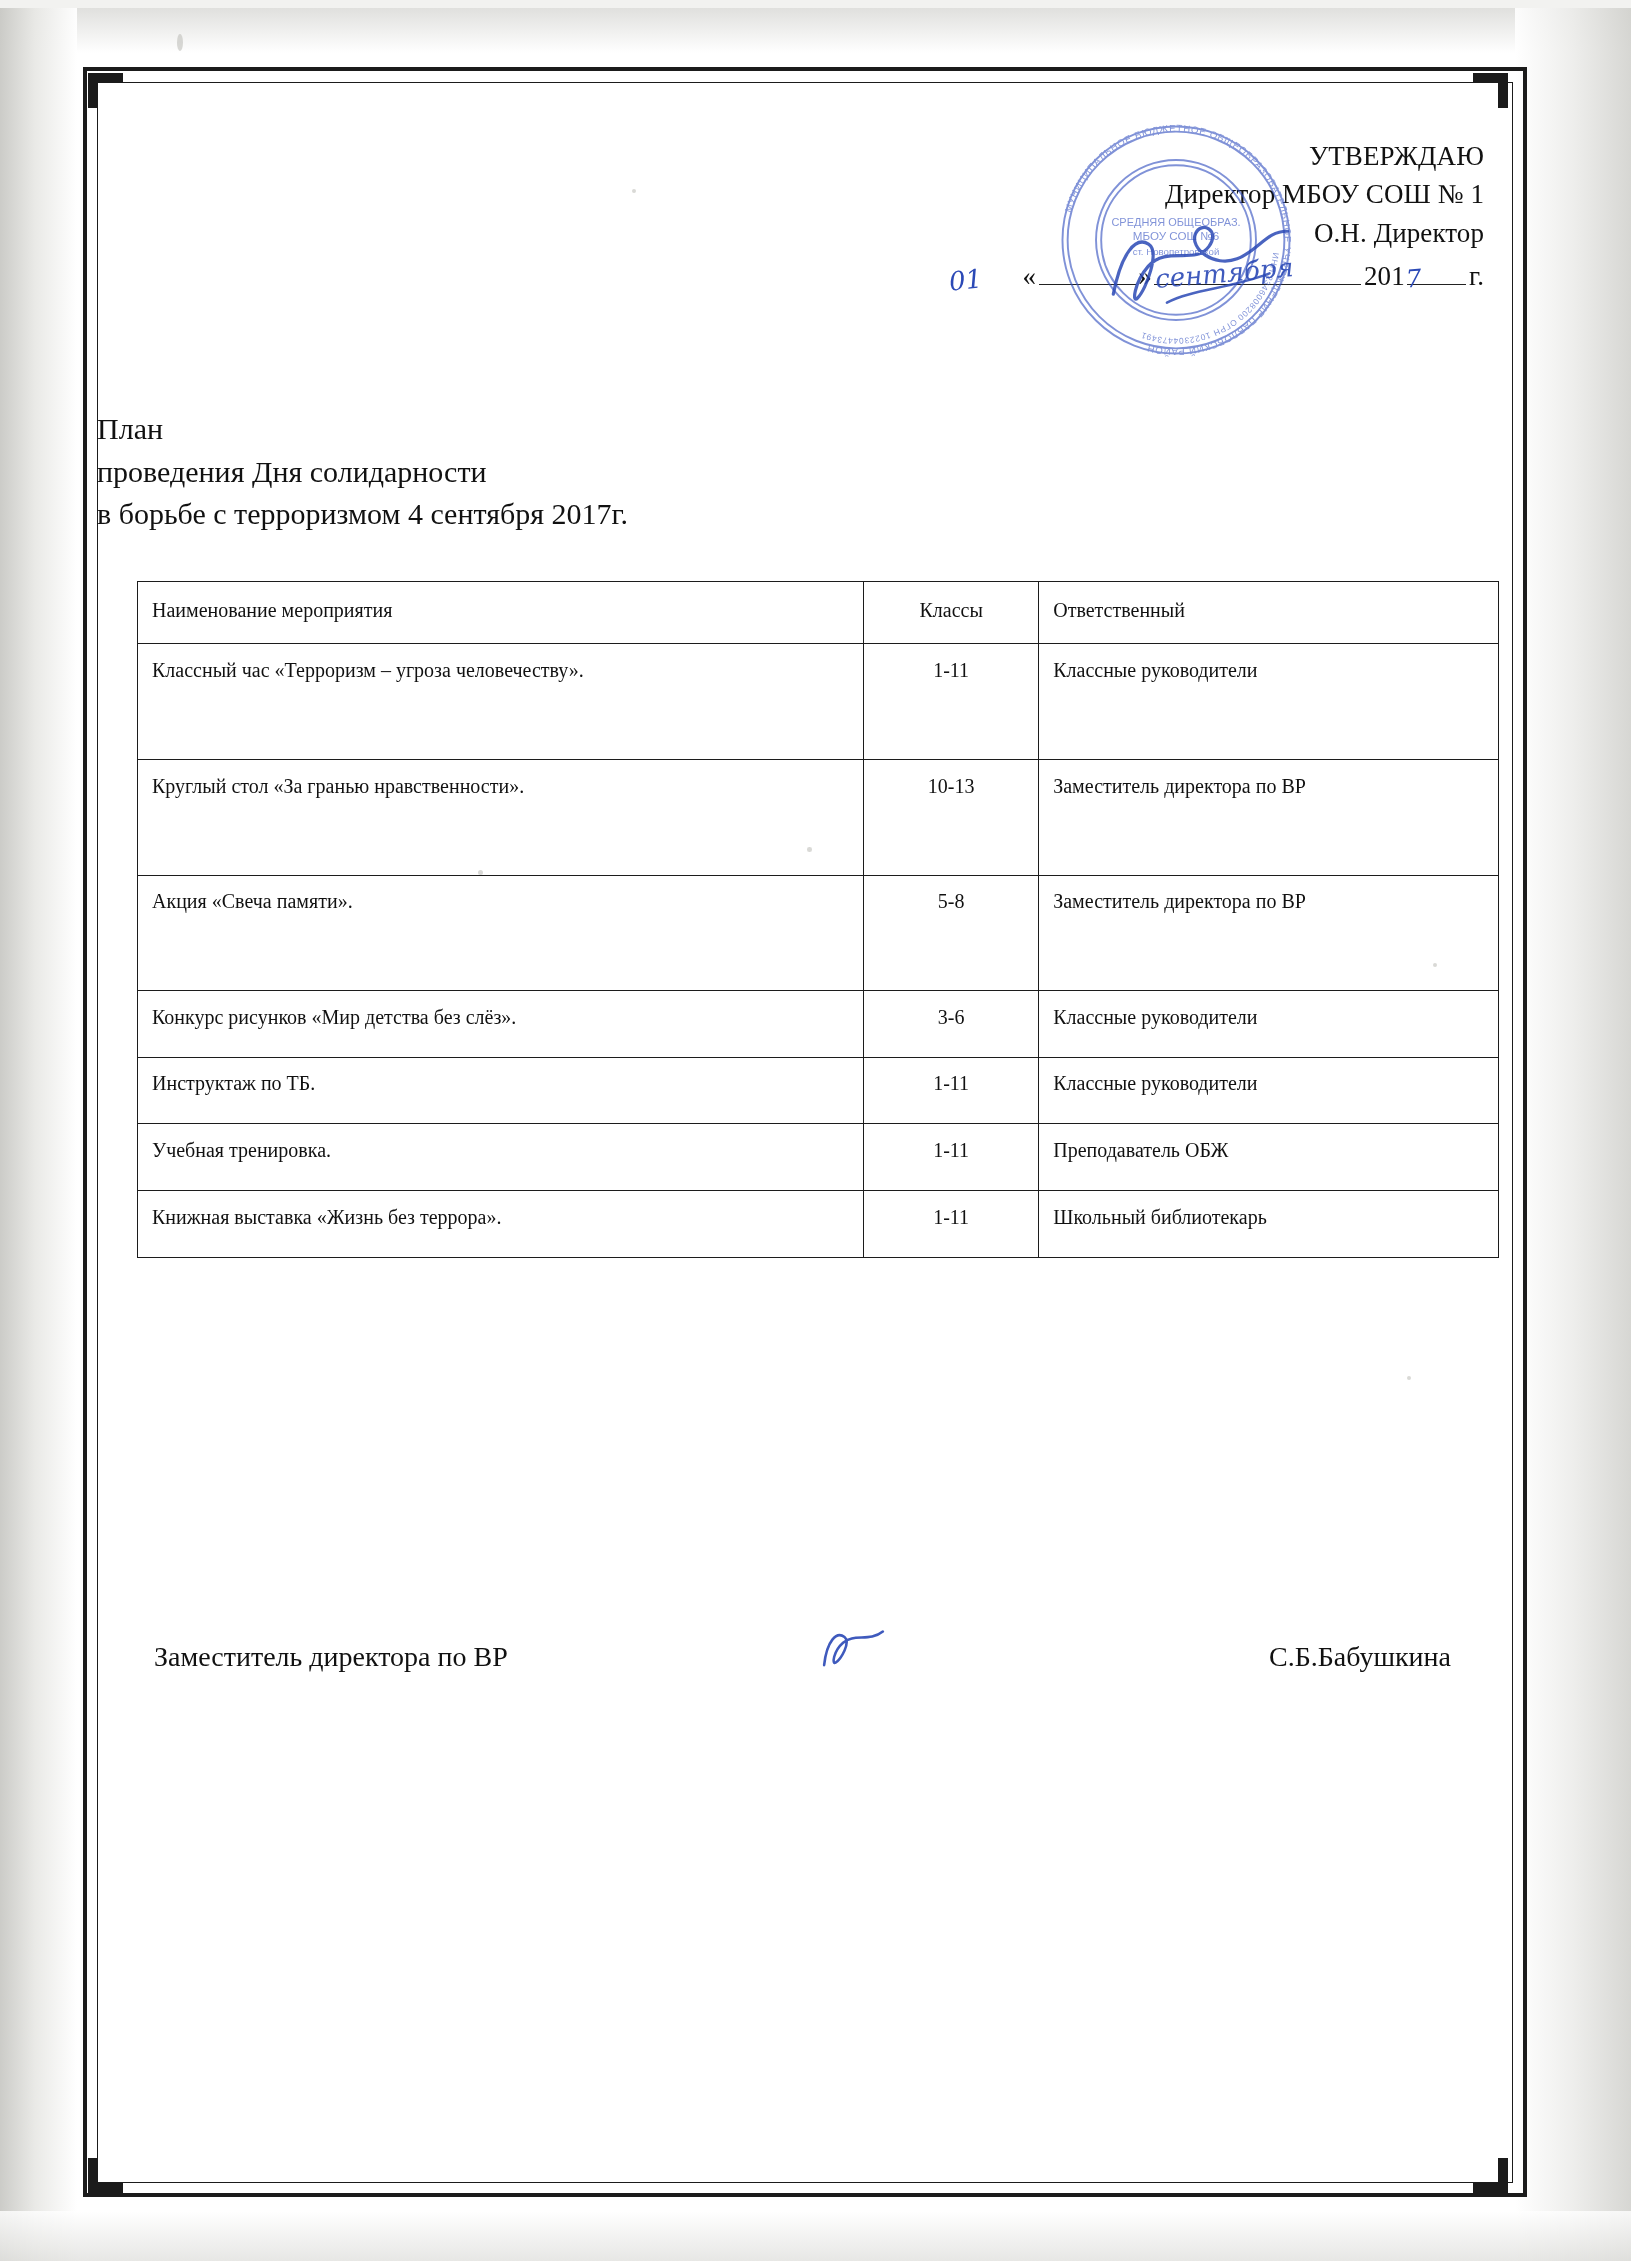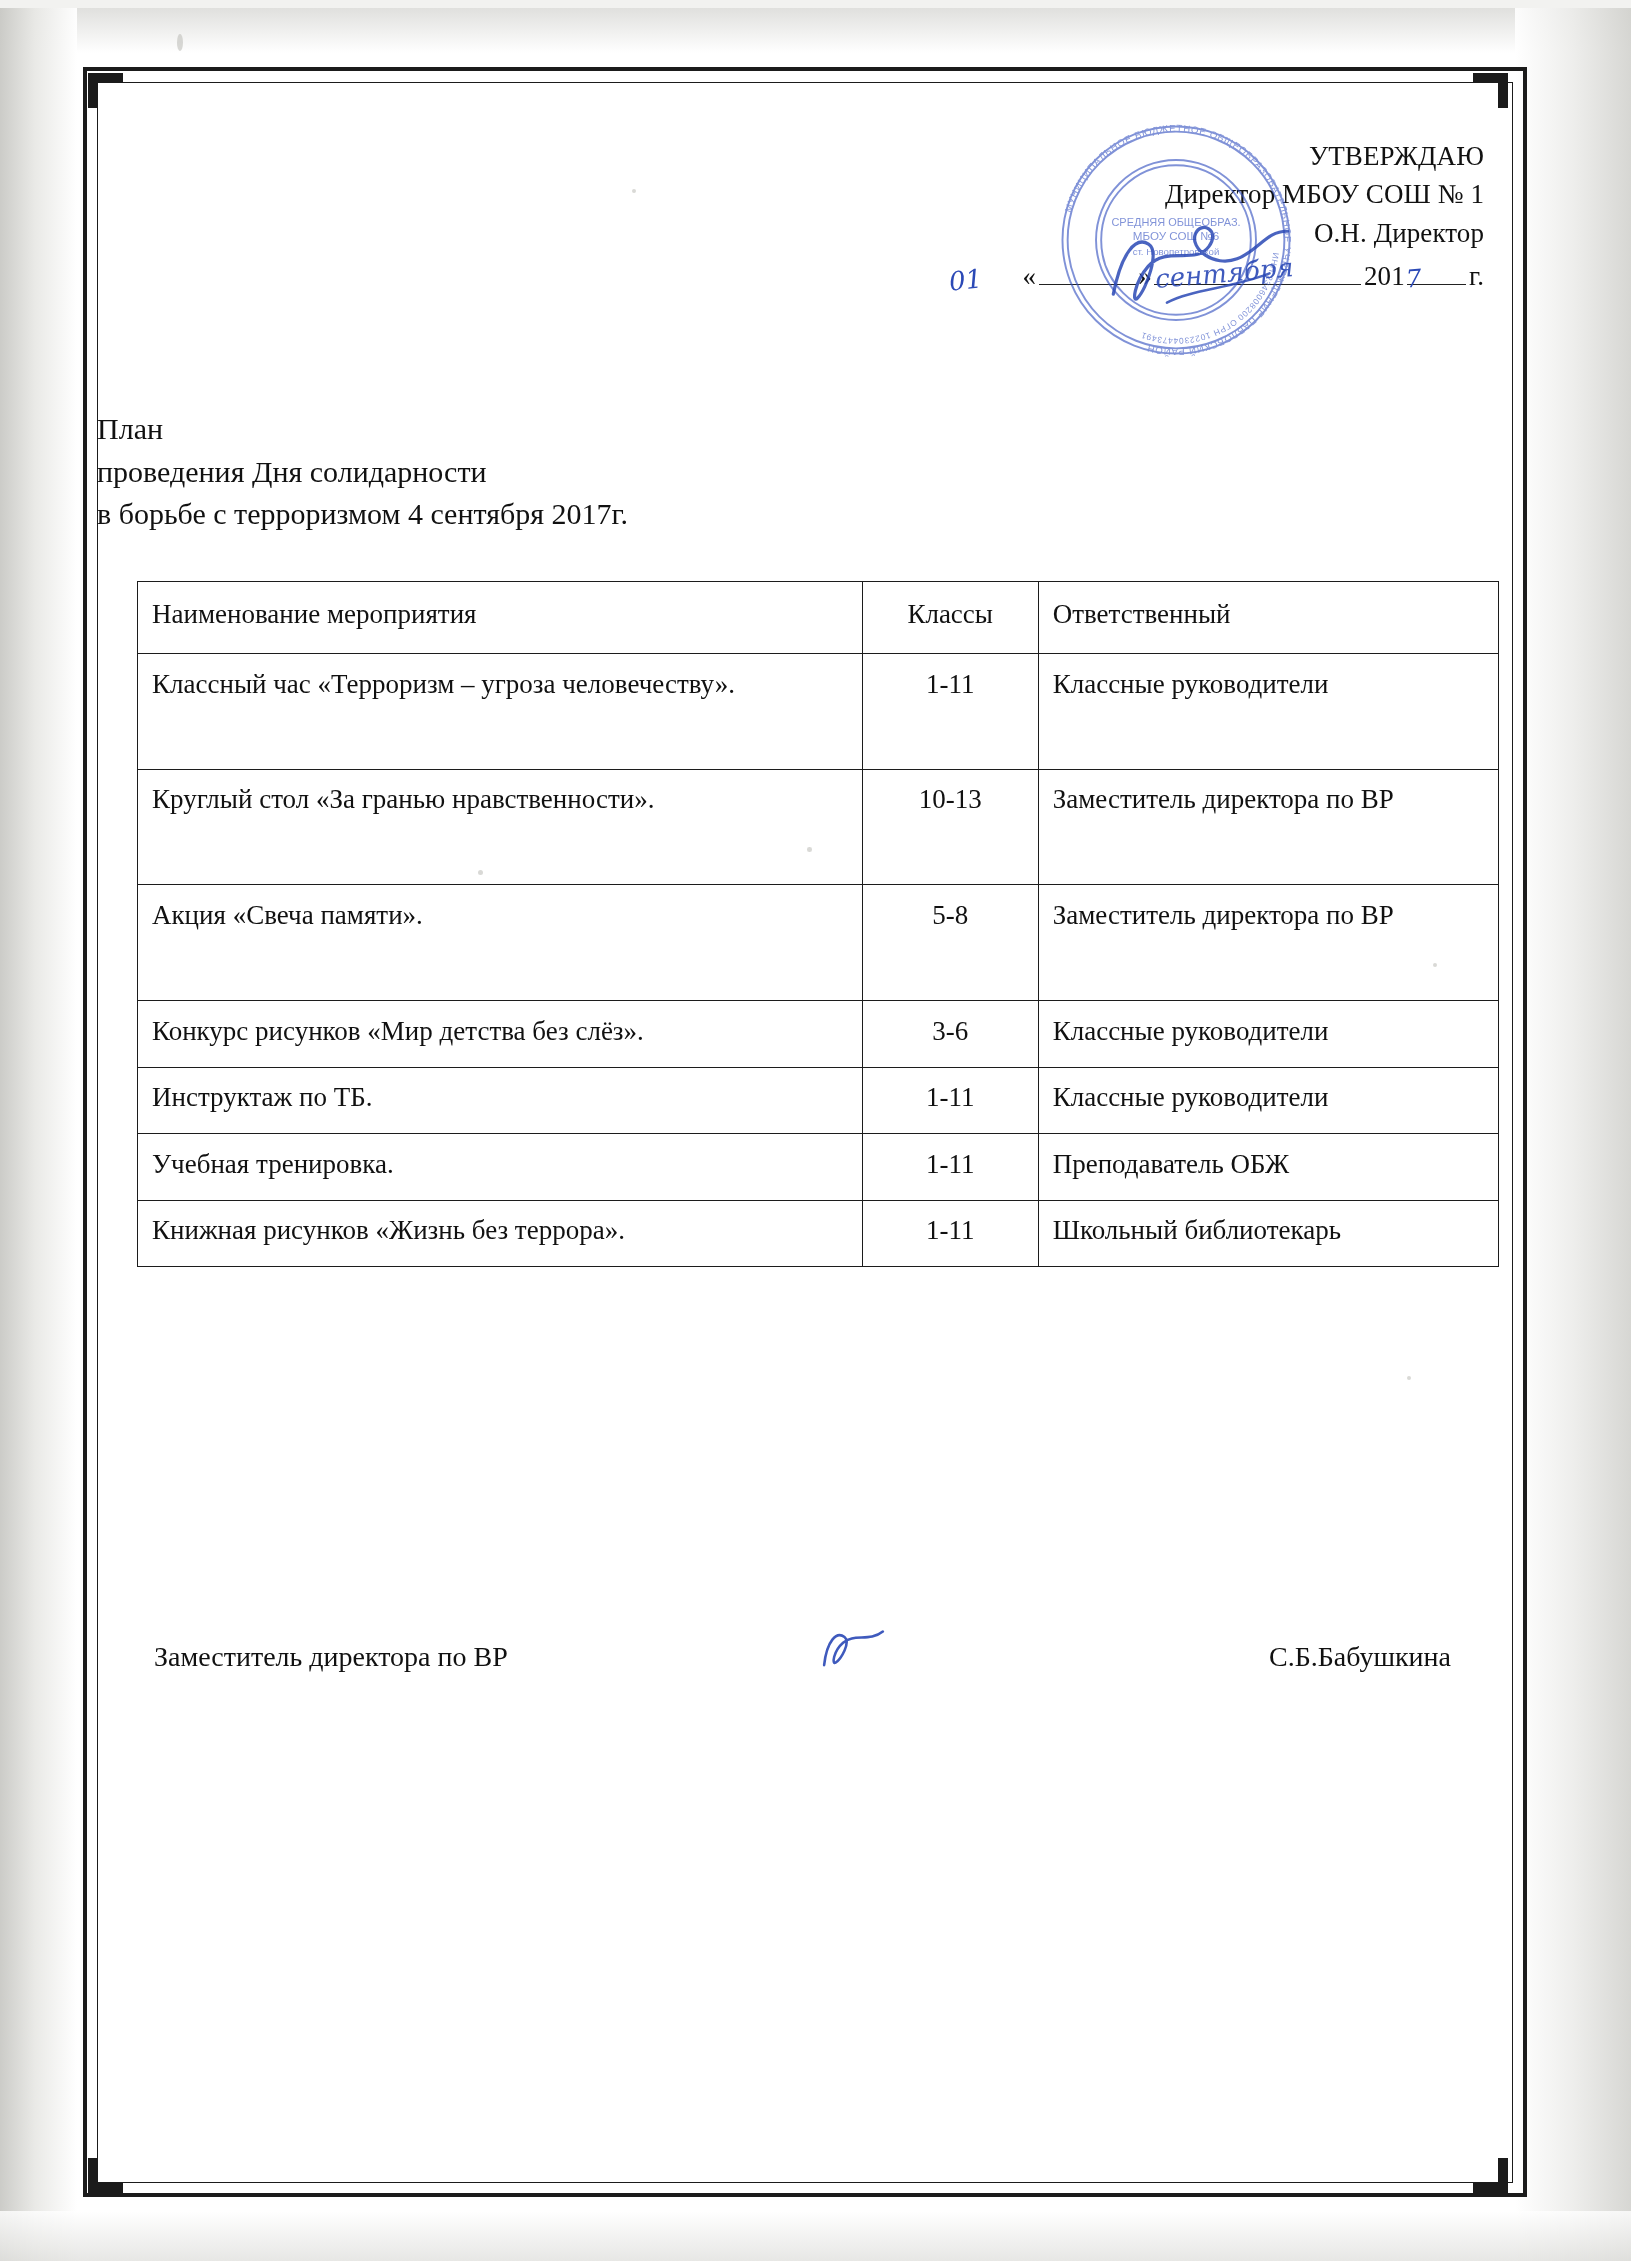--- a/index.html
+++ b/index.html
@@ -175,21 +175,21 @@
   
   .table-wrap {
     position: absolute;
     left: 137px;
     top: 573px;
     width: 1362px;
   }
   table.plan {
     border-collapse: collapse;
     width: 100%;
-    font-size: 27px;
+    font-size: 20px;
     line-height: 1.4;
     border-radius: 17px;
   }
   table.plan td {
     border: 1.3px solid #1c1c1c;
     padding: 11.6px 14px 14px 14px;
     vertical-align: top;
   }
   td.col-name  { width: 736px; }
   td.col-class { width: 152px; text-align: center; }
@@ -336,21 +336,21 @@
           <td class="col-resp">Классные руководители</td>
         </tr>
 
         <tr class="r-short">
           <td class="col-name">Учебная тренировка.</td>
           <td class="col-class">1-11</td>
           <td class="col-resp">Преподаватель ОБЖ</td>
         </tr>
 
         <tr class="r-short">
-          <td class="col-name">Книжная рисунков «Жизнь без террора».</td>
+          <td class="col-name">Книжная выставка «Жизнь без террора».</td>
           <td class="col-class">1-11</td>
           <td class="col-resp">Школьный библиотекарь</td>
         </tr>
       </tbody>
     </table>
   </div>
 
   <div class="footer">
     <span>Заместитель директора по ВР</span>
     <span>С.Б.Бабушкина</span>

